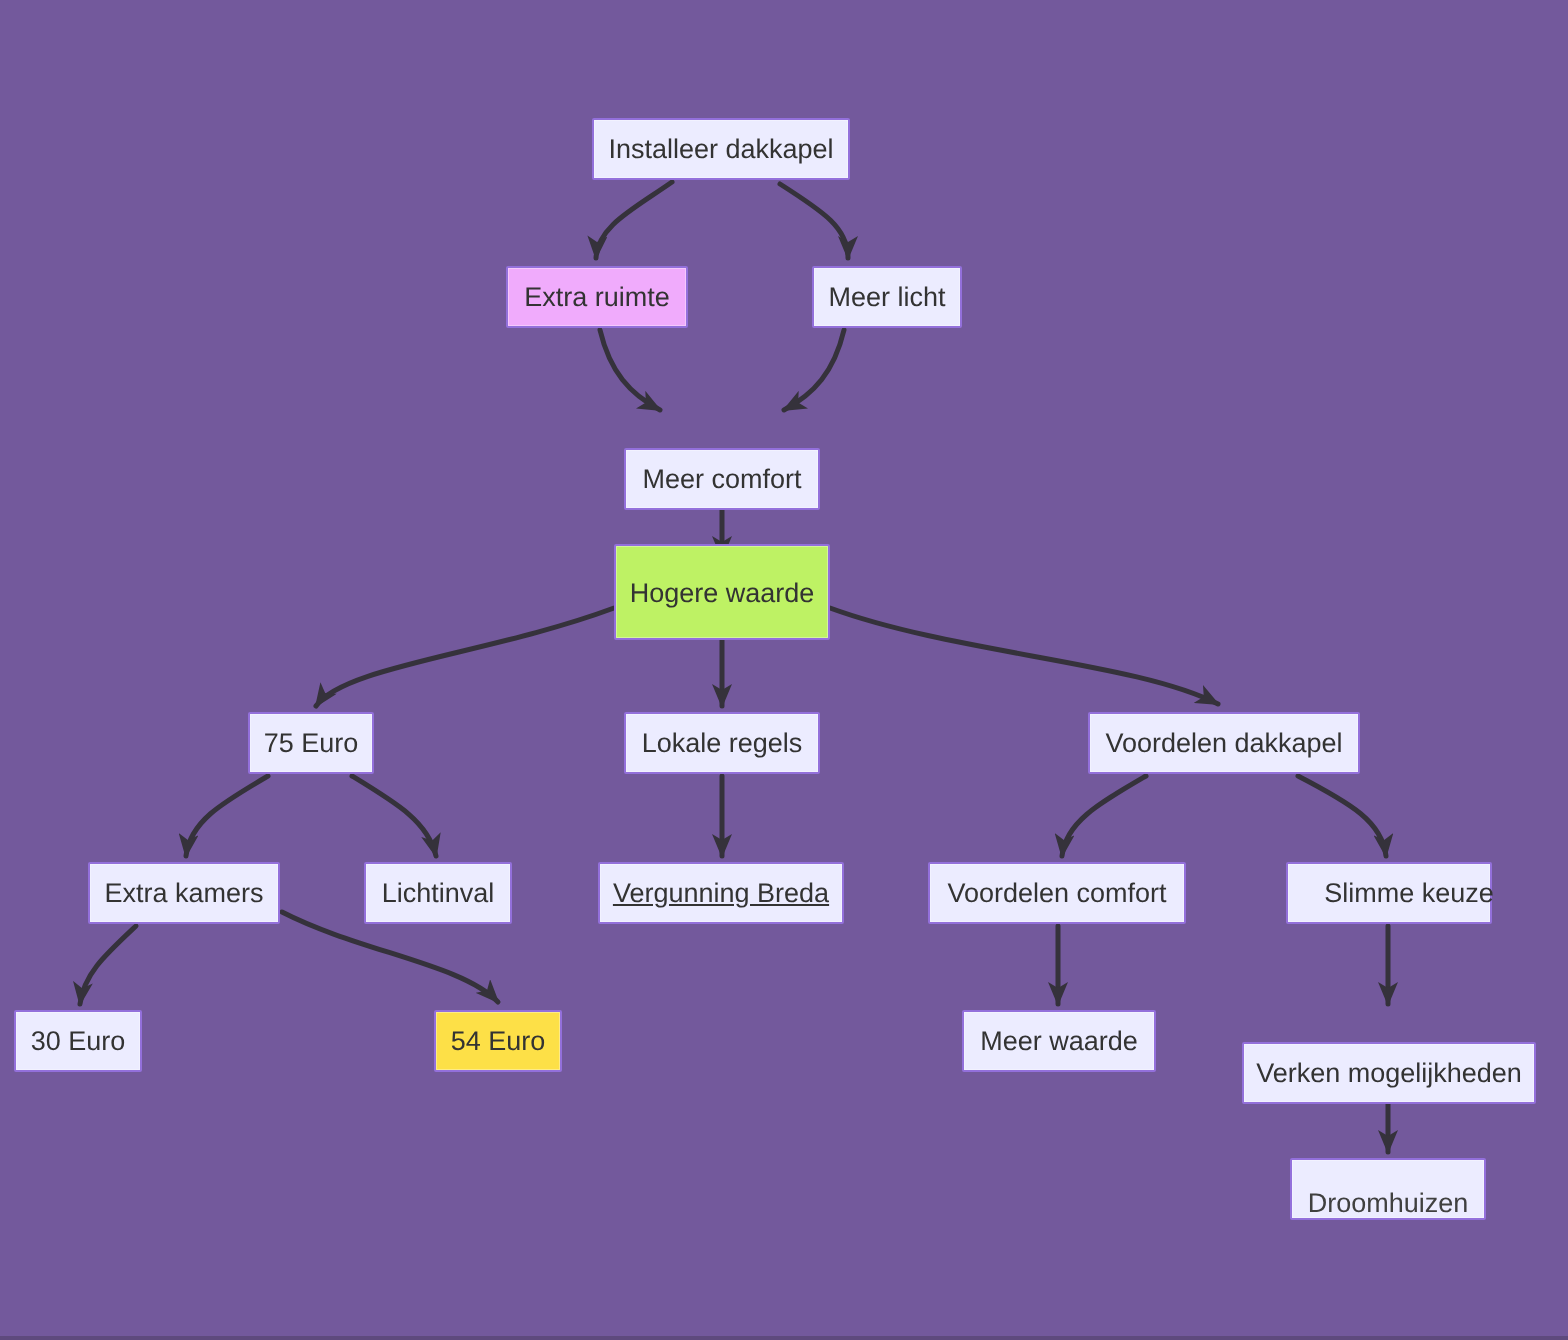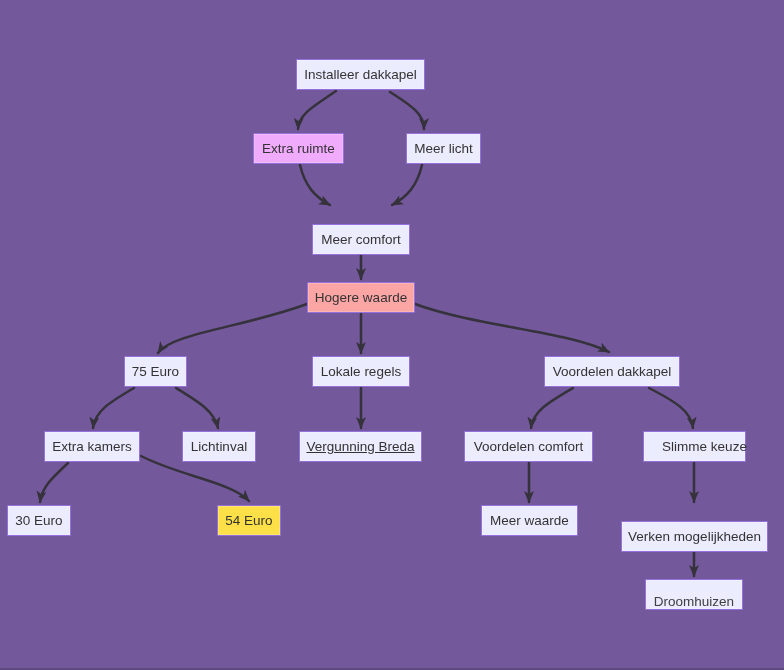--- a/index.html
+++ b/index.html
@@ -57,21 +57,21 @@
       </div>
       <div class="node" style="left: 253px; top: 133px; width: 91px; height: 31px; background: #f0abfc; border-color: rgb(147, 112, 219); color: rgb(51, 51, 51);">
         <span>Extra ruimte</span>
       </div>
       <div class="node" style="left: 386px; top: 133px; width: 75px; height: 31px; background: rgb(236, 236, 255); border-color: rgb(147, 112, 219); color: rgb(51, 51, 51); margin-left: 20px;">
         <span>Meer licht</span>
       </div>
       <div class="node" style="left: 312px; top: 208px; width: 98px; height: 31px; background: rgb(236, 236, 255); border-color: rgb(147, 112, 219); color: rgb(51, 51, 51); margin-top: 16px;">
         <span>Meer comfort</span>
       </div>
-      <div class="node" style="left: 307px; top: 282px; width: 108px; height: 31px; background: #fca5a5; border-color: rgb(147, 112, 219); color: rgb(51, 51, 51);">
+      <div class="node" style="left: 307px; top: 272px; width: 108px; height: 48px; background: #bef264; border-color: rgb(147, 112, 219); color: rgb(51, 51, 51);">
         <span>Hogere waarde</span>
       </div>
       <div class="node" style="left: 124px; top: 356px; width: 63px; height: 31px; background: rgb(236, 236, 255); border-color: rgb(147, 112, 219); color: rgb(51, 51, 51);">
         <span>75 Euro</span>
       </div>
       <div class="node" style="left: 312px; top: 356px; width: 98px; height: 31px; background: rgb(236, 236, 255); border-color: rgb(147, 112, 219); color: rgb(51, 51, 51);">
         <span>Lokale regels</span>
       </div>
       <div class="node" style="left: 544px; top: 356px; width: 136px; height: 31px; background: rgb(236, 236, 255); border-color: rgb(147, 112, 219); color: rgb(51, 51, 51);">
         <span>Voordelen dakkapel</span>

